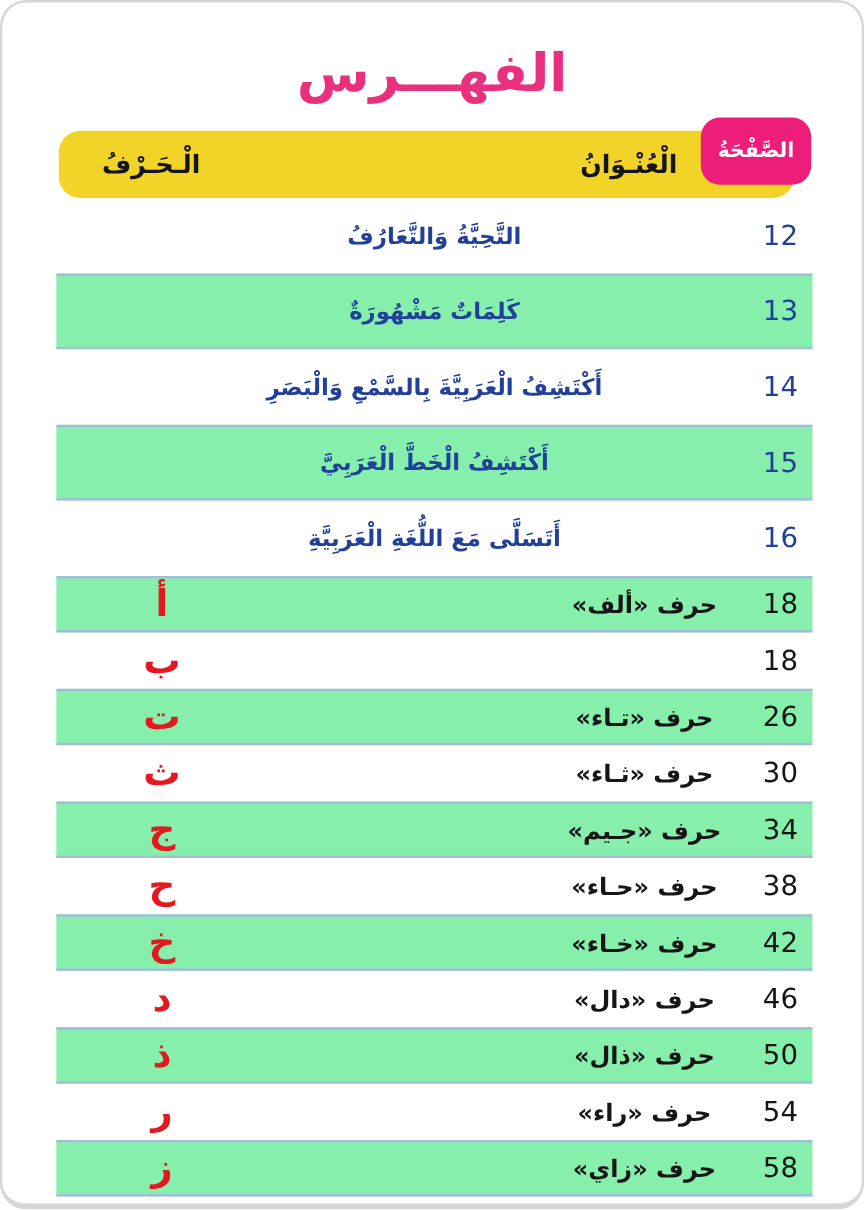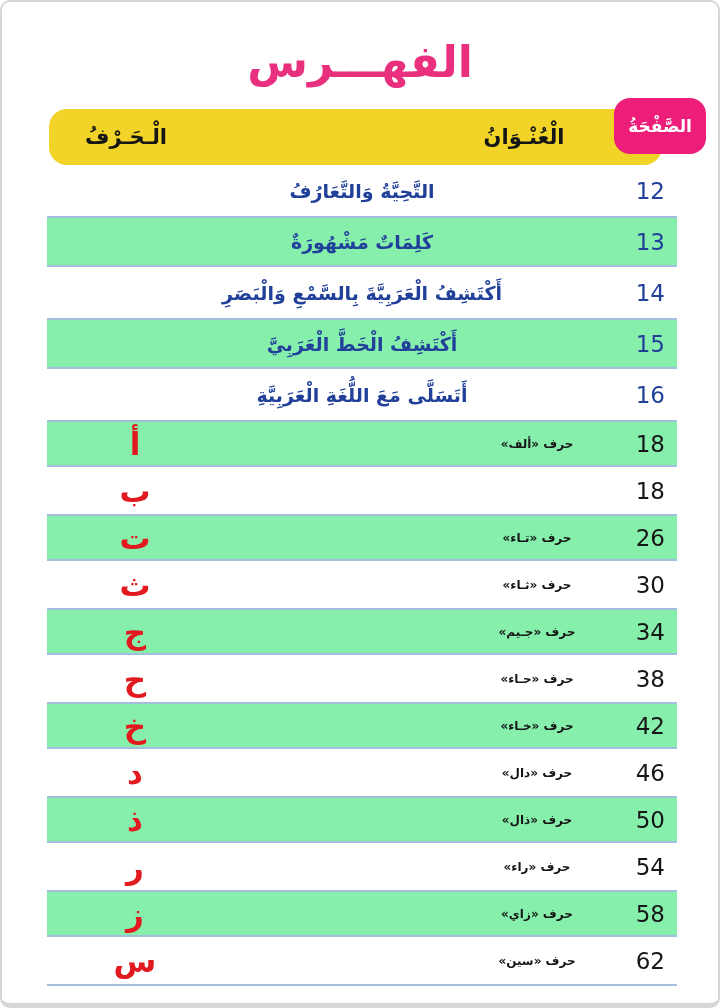--- a/index.html
+++ b/index.html
@@ -3,21 +3,21 @@
 <meta charset="utf-8">
 <style>
   html,body { margin:0; padding:0; background:#ffffff; }
   .page {
     position:relative;
     width:720px; height:1008px;
     box-sizing:border-box;
     background:#ffffff;
     border:2px solid #d6d6d6;
     border-bottom-width:5px;
-    border-radius:10px;
+    border-radius:22px;
     overflow:hidden;
     direction:rtl;
     font-family:"DejaVu Sans", sans-serif;
   }
   .page-title {
     position:absolute; top:34px; left:0; right:0;
     text-align:center;
     font-size:44px; font-weight:bold;
     color:#E9307E;
     line-height:1.2;
@@ -29,33 +29,33 @@
     border-radius:18px;
   }
   .hdr {
     position:absolute; top:0; height:100%;
     display:flex; align-items:center; justify-content:center;
     font-size:21px; font-weight:bold; color:#151515;
   }
   .hdr-harf  { left:12px;  width:130px; }
   .hdr-unwan { left:410px; width:130px; }
   .page-badge {
-    position:absolute; top:96px; left:612px;
+    position:absolute; top:96px; left:582px;
     width:92px; height:56px;
     background:#EC1E79;
     border-radius:16px;
     display:flex; align-items:center; justify-content:center;
     color:#ffffff; font-size:17px; font-weight:bold;
   }
   .toc {
     position:absolute; top:163px; left:45px;
     width:630px;
     border-bottom:2px solid #A3BEDC;
   }
-  .row { position:relative; height:51px; box-sizing:border-box; }
+  .row { position:relative; height:63px; box-sizing:border-box; }
   .row.letter-row { height:47px; }
   .row.shaded {
     background:#86efac;
     border-top:2px solid #A3BEDC;
     border-bottom:2px solid #A3BEDC;
   }
   .num {
     position:absolute; right:12px; top:50%;
     transform:translateY(-50%);
     font-size:23px; font-weight:normal;
@@ -63,21 +63,21 @@
   }
   .intro-row .num  { color:#21409A; }
   .letter-row .num { color:#161616; }
   .rtitle { position:absolute; top:50%; transform:translateY(-50%); white-space:nowrap; }
   .intro-row .rtitle {
     left:0; right:0; text-align:center;
     color:#21409A; font-weight:bold; font-size:19px;
   }
   .letter-row .rtitle {
     right:55px; width:170px; text-align:center;
-    color:#161616; font-weight:bold; font-size:12px;
+    color:#161616; font-weight:bold; font-size:20px;
   }
   .letter {
     position:absolute; left:50px; width:76px; top:50%;
     transform:translateY(-50%);
     text-align:center;
     color:#E2191E; font-weight:bold; font-size:31px; line-height:1;
   }
 </style>
 </head>
 <body>

